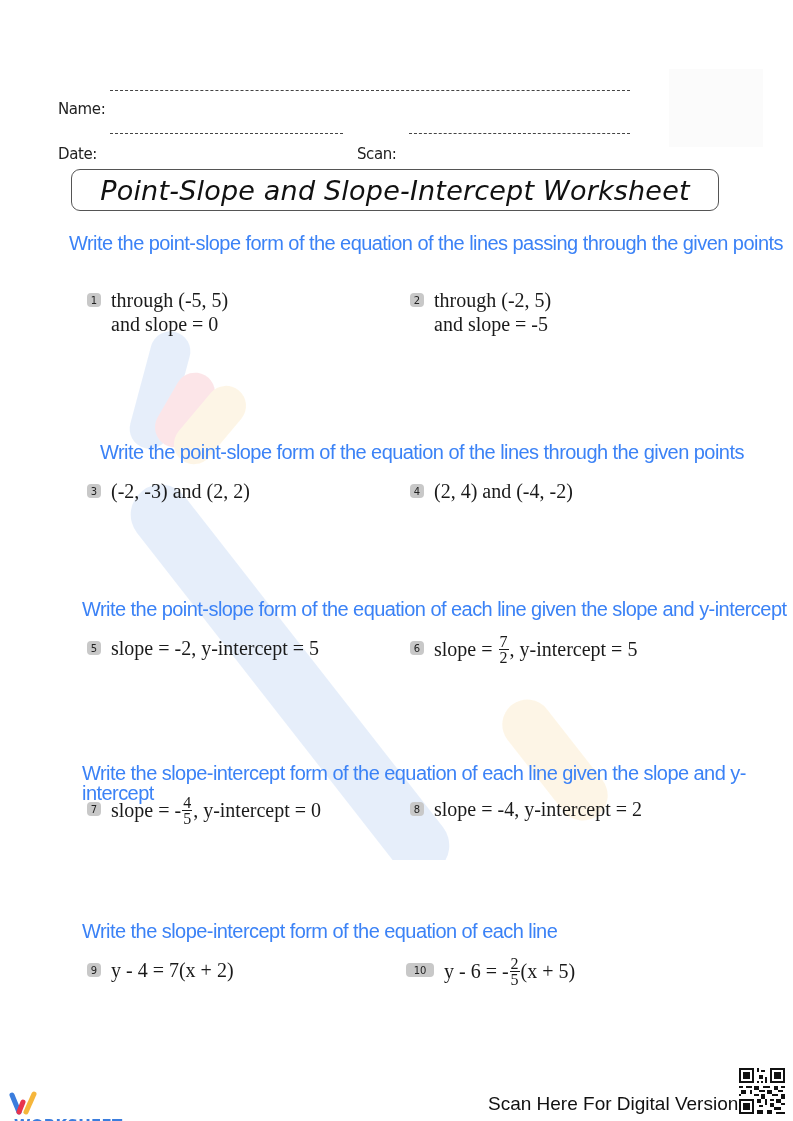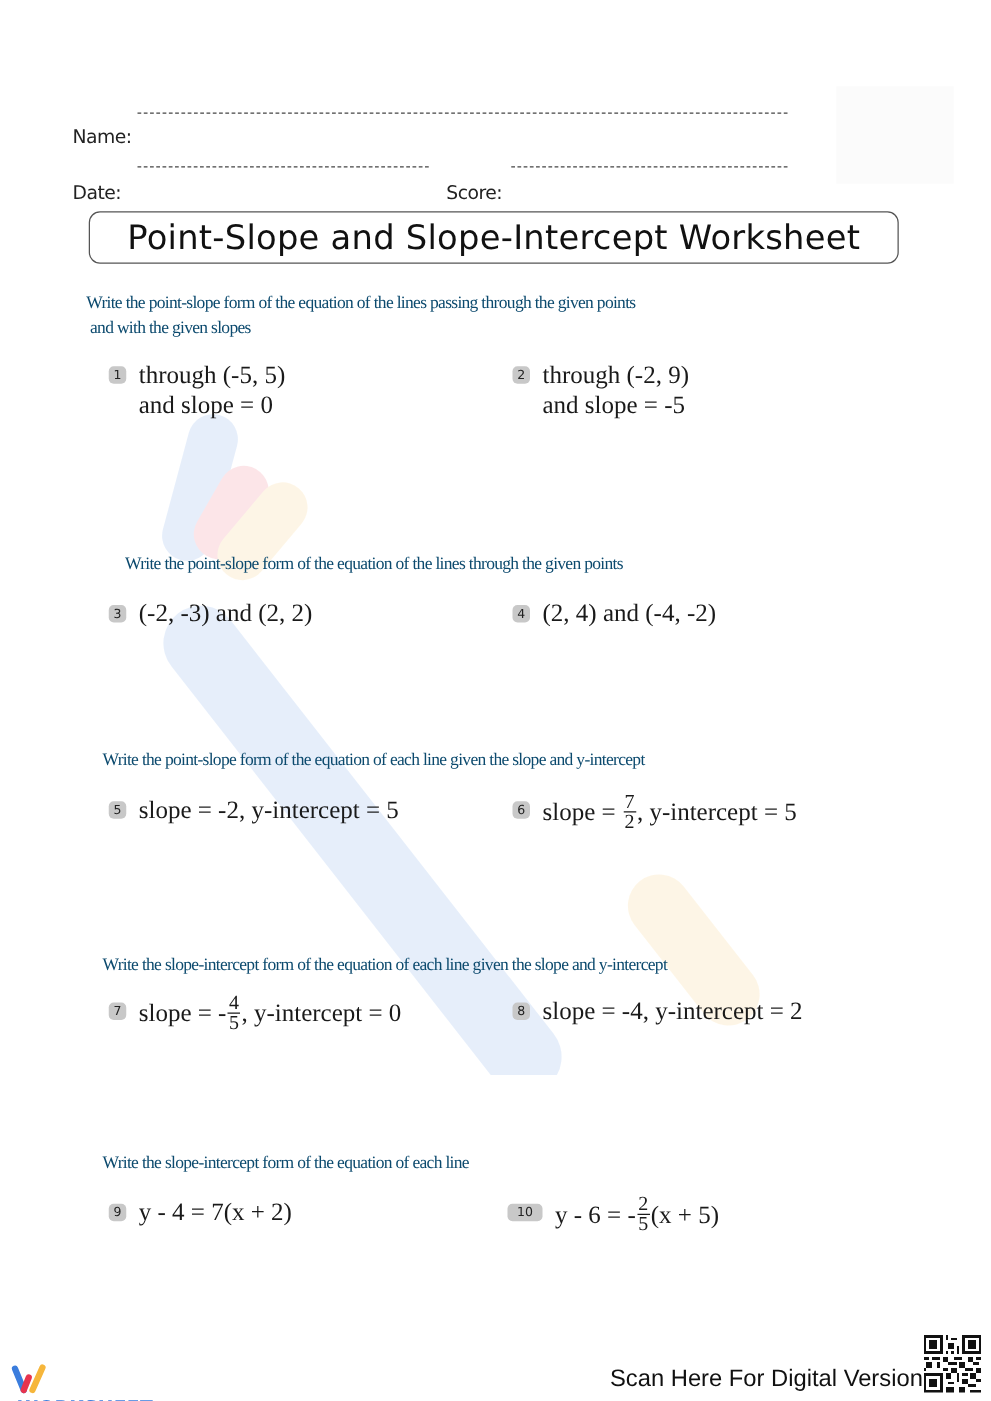--- a/index.html
+++ b/index.html
@@ -1,22 +1,22 @@
 <!DOCTYPE html>
 <html><head>
 <meta charset="utf-8">
 <style>
   html, body { margin:0; padding:0; background:#ffffff; }
   body { width:793px; height:1121px; position:relative; overflow:hidden; font-family:"Liberation Sans", sans-serif; color:#1a1a1a; }
   .abs { position:absolute; }
   .lbl { font-family:"DejaVu Sans", sans-serif; font-size:15px; letter-spacing:-0.4px; color:#222;margin-top:34px; }
   .dots { position:absolute; border-bottom:1.5px dashed #444; height:0; }
-  .title-box { position:absolute; left:71px; top:169px; width:648px; height:42px; border:1.5px solid #555; border-radius:9px; box-sizing:border-box; display:flex; align-items:center; justify-content:center; }
+  .title-box { position:absolute; left:71px; top:169px; width:648px; height:42px; border:1.5px solid #555; border-radius:9px; box-sizing:border-box; display:flex; align-items:center; justify-content:center;font-style:italic; }
   .title-box span { font-family:"DejaVu Sans", sans-serif; font-size:27px; letter-spacing:0.2px; color:#111; }
-  .instr { position:absolute; font-family:Liberation Serif, serif; font-size:14px; letter-spacing:-0.55px; color:#0c4a6e; line-height:20px; }
+  .instr { position:absolute; font-family:Liberation Sans, sans-serif; font-size:20px; letter-spacing:-0.55px; color:#3b82f6; line-height:20px; }
   .q { position:absolute; display:flex; align-items:flex-start; }
   .num { display:inline-flex; align-items:center; justify-content:center; width:14px; height:14px; background:#c8c8c8; border-radius:4px; font-family:"DejaVu Sans", sans-serif; font-size:10px; color:#222; margin-right:10px; margin-top:5px; flex:none; }
   .num.wide { width:28px; }
   .qt { font-family:"Liberation Serif", serif; font-size:20px; color:#1a1a1a; line-height:24px; }
   .frac { display:inline-flex; flex-direction:column; align-items:center; vertical-align:middle; font-size:16px; line-height:15px; margin:0 1px; position:relative; top:-2px; }
   .frac .n { border-bottom:1px solid #1a1a1a; padding:0 1px; }
   .wm { position:absolute; opacity:0.12; }
   .footer-logo { position:absolute; left:8px; top:1091px; display:flex; align-items:flex-start;flex-direction:column; }
   .brand1 { font-family:"DejaVu Sans", sans-serif; font-weight:bold; font-size:15px; color:#3b7ddd; letter-spacing:0.2px; margin-left:6px; }
   .brand2 { font-family:"DejaVu Sans", sans-serif; font-weight:bold; font-size:19px; color:#f6b63b; margin-left:4px; }
@@ -35,42 +35,41 @@
 </svg>
 
 <div class="abs" style="left:669px;top:69px;width:94px;height:78px;background:#fbfbfb;"></div>
 
 <span class="abs lbl" style="left:58px;top:66px;">Name:</span>
 <div class="dots" style="left:110px;top:90px;width:520px;"></div>
 
 <span class="abs lbl" style="left:58px;top:111px;">Date:</span>
 <div class="dots" style="left:110px;top:133px;width:233px;"></div>
 
-<span class="abs lbl" style="left:357px;top:111px;">Score:</span>
+<span class="abs lbl" style="left:357px;top:111px;">Scan:</span>
 <div class="dots" style="left:409px;top:133px;width:221px;"></div>
 
 <div class="title-box">
   <span>Point-Slope and Slope-Intercept Worksheet</span>
 </div>
 
 <div class="instr" style="left:69px;top:233px;">
   <div>Write the point-slope form of the equation of the lines passing through the given points</div>
-  <div style="padding-left:3px;">and  with the given slopes</div>
 </div>
 <div class="q" style="left:87px;top:288px;">
   <span class="num">1</span>
   <div class="qt">
     <div>through (-5, 5)</div>
     <div>and slope = 0</div>
   </div>
 </div>
 <div class="q" style="left:410px;top:288px;">
   <span class="num">2</span>
   <div class="qt">
-    <div>through (-2, 9)</div>
+    <div>through (-2, 5)</div>
     <div>and slope = -5</div>
   </div>
 </div>
 
 <div class="instr" style="left:100px;top:442px;">Write the point-slope form of the equation of the lines through the given points</div>
 <div class="q" style="left:87px;top:479px;">
   <span class="num">3</span>
   <span class="qt">(-2, -3) and (2, 2)</span>
 </div>
 <div class="q" style="left:410px;top:479px;">

